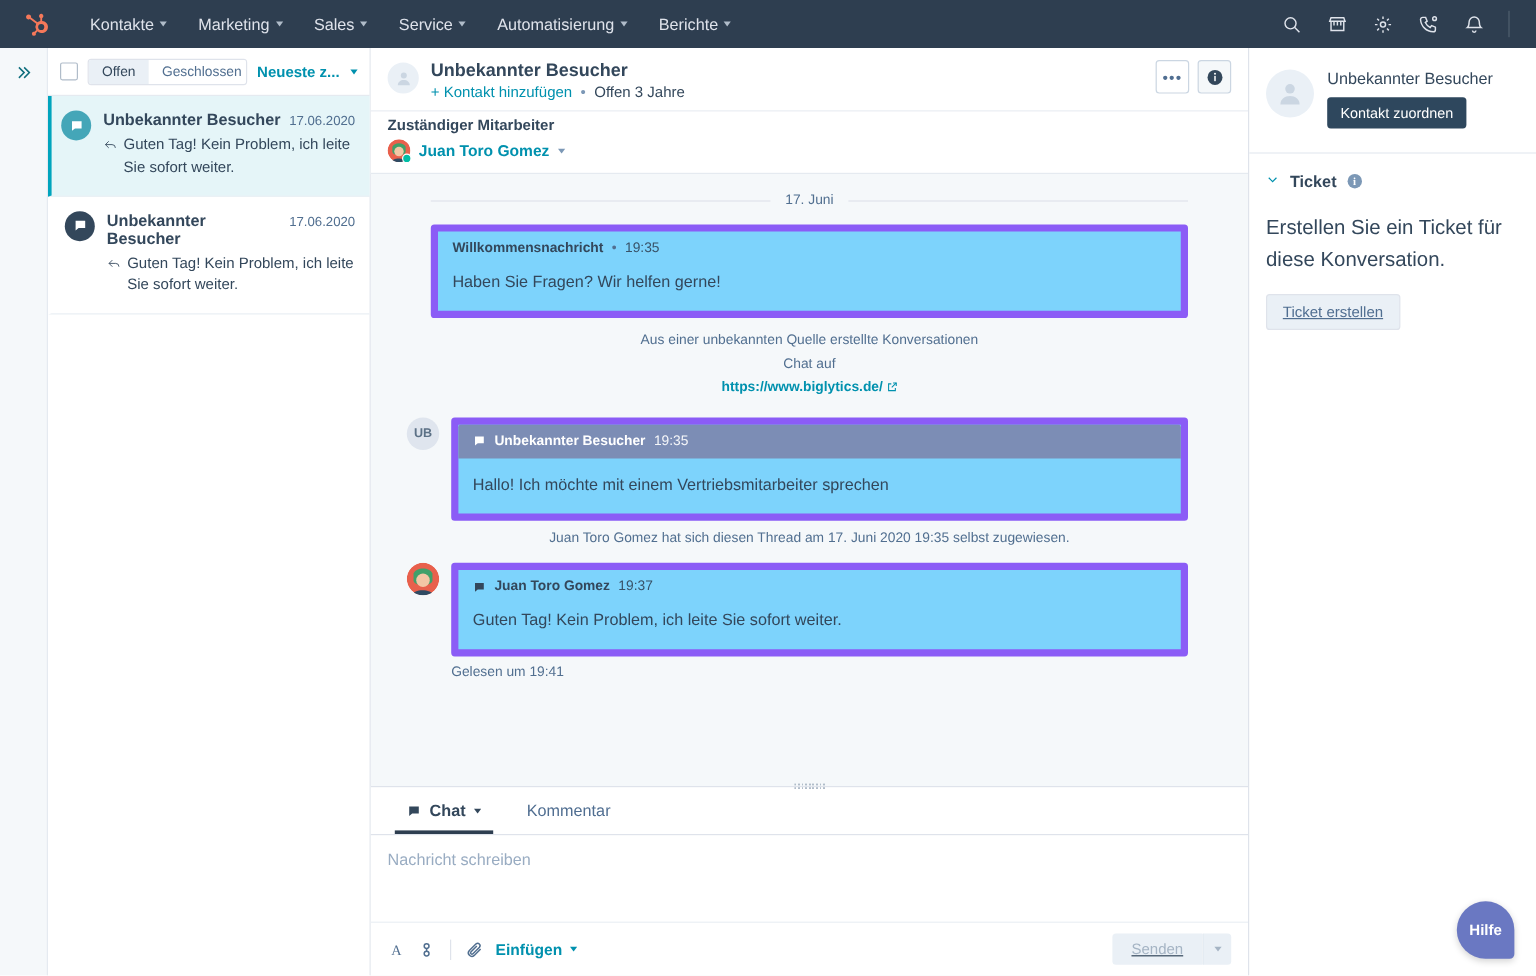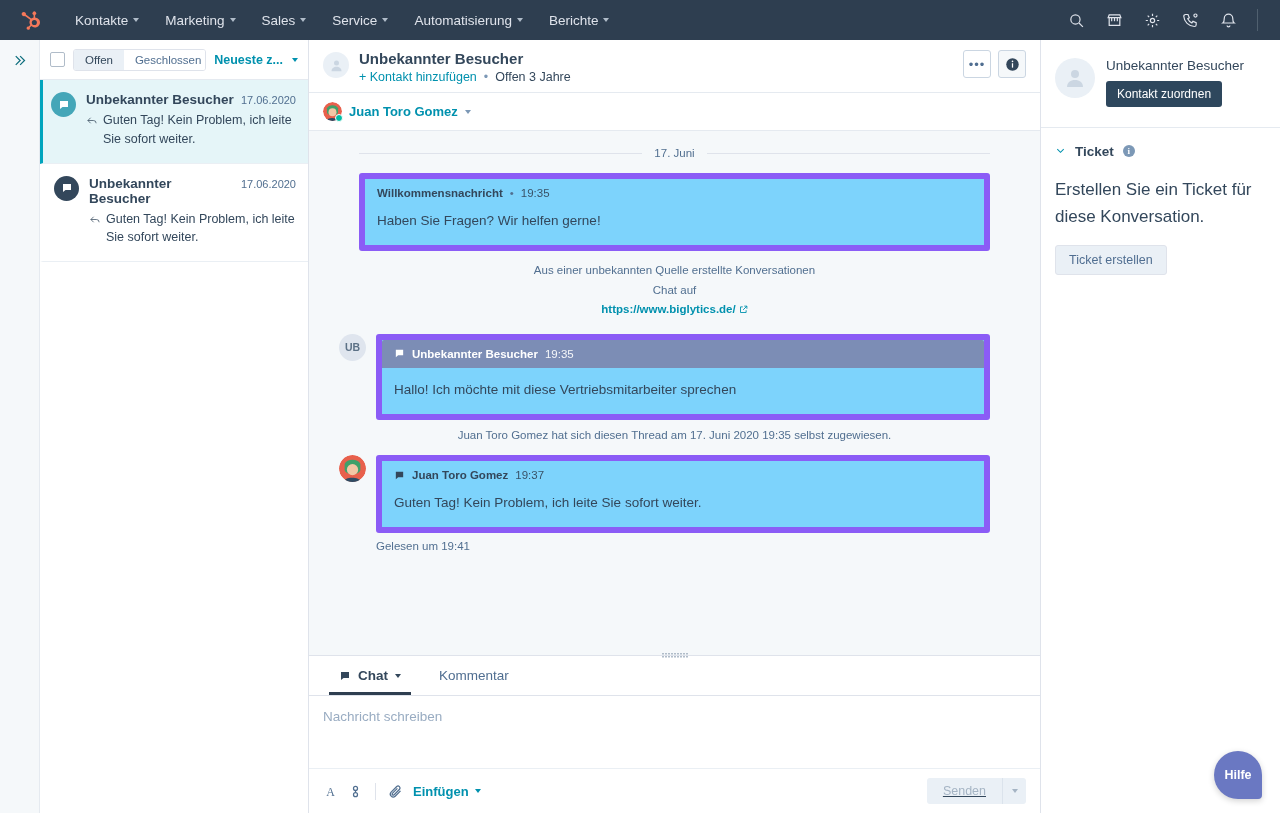--- a/index.html
+++ b/index.html
@@ -224,21 +224,21 @@
   .rp-chev svg { width: 11px; height: 11px; stroke: #0091ae; stroke-width: 2.2; fill: none; }
   .rp-sec-title { font-size: 13.5px; font-weight: 700; color: #33475b; }
   .info-ico {
     width: 12px; height: 12px; border-radius: 50%; background: #7c98b6; color: #fff;
     font-size: 9px; display: flex; align-items: center; justify-content: center;
     font-weight: 700; font-family: "Liberation Serif", serif;
   }
   .rp-desc { font-size: 17px; color: #33475b; line-height: 1.6; margin-top: 16px; }
   .rp-btn {
     margin-top: 15px; background: #eaf0f6; border: 1px solid #dfe3eb; border-radius: 3px;
-    font-size: 12.5px; color: #506e91; padding: 7px 13px; cursor: pointer; font-family: inherit;
+    font-size: 12.5px; color: #506e91; padding: 7px 13px; cursor: pointer; font-family: inherit; text-decoration: underline;
   }
 
   .hilfe {
     position: absolute; right: 18px; bottom: 14px; width: 48px; height: 48px;
     background: #6a78c2; border-radius: 24px 24px 4px 24px; color: #fff;
     display: flex; align-items: center; justify-content: center;
     font-size: 12.5px; font-weight: 700; cursor: pointer;
     box-shadow: 0 2px 6px rgba(0,0,0,.18);
   }
 </style>
@@ -413,20 +413,21 @@
                 <circle cx="12" cy="12" r="10" fill="#33475b"></circle>
                 <rect x="11" y="10" width="2" height="7" fill="#fff"></rect>
                 <circle cx="12" cy="7" r="1.3" fill="#fff"></circle>
               </svg>
           </button>
         </div>
       </div>
     </div>
 
     <div class="assignee-bar">
+      <div class="assignee-lbl">Zuständiger Mitarbeiter</div>
       <div class="assignee-row">
         <span class="person-av">
           <svg viewBox="0 0 24 24" style="width:19px;height:19px;border-radius:50%;display:block">
             <circle cx="12" cy="12" r="12" fill="#e8604c"></circle>
             <path d="M5 8c2-5 12-5 14 0v5c0 5-14 5-14 0z" fill="#3fa06a"></path>
             <circle cx="12" cy="13" r="5" fill="#f3c6a5"></circle>
             <path d="M4 24c1-5 14-5 16 0z" fill="#2f4b63"></path>
           </svg>
           <span class="online"></span>
         </span>
@@ -469,21 +470,21 @@
           <div class="msg-card">
             <div class="msg-head blue">
               <span class="bub">
                 <svg viewBox="0 0 24 24" fill="#fff">
                     <path d="M4 4h16v12H9l-5 4z"></path>
                   </svg>
               </span>
               <span class="nm">Unbekannter Besucher</span>
               <span class="tm">19:35</span>
             </div>
-            <div class="msg-body">Hallo! Ich möchte mit diese Vertriebsmitarbeiter sprechen</div>
+            <div class="msg-body">Hallo! Ich möchte mit einem Vertriebsmitarbeiter sprechen</div>
           </div>
         </div>
       </div>
 
       <div class="assign-note">Juan Toro Gomez hat sich diesen Thread am 17. Juni 2020 19:35 selbst zugewiesen.</div>
 
       <div class="msg-row">
         <span class="side-av">
           <svg viewBox="0 0 24 24" style="width:27px;height:27px;border-radius:50%;display:block">
             <circle cx="12" cy="12" r="12" fill="#e8604c"></circle>

